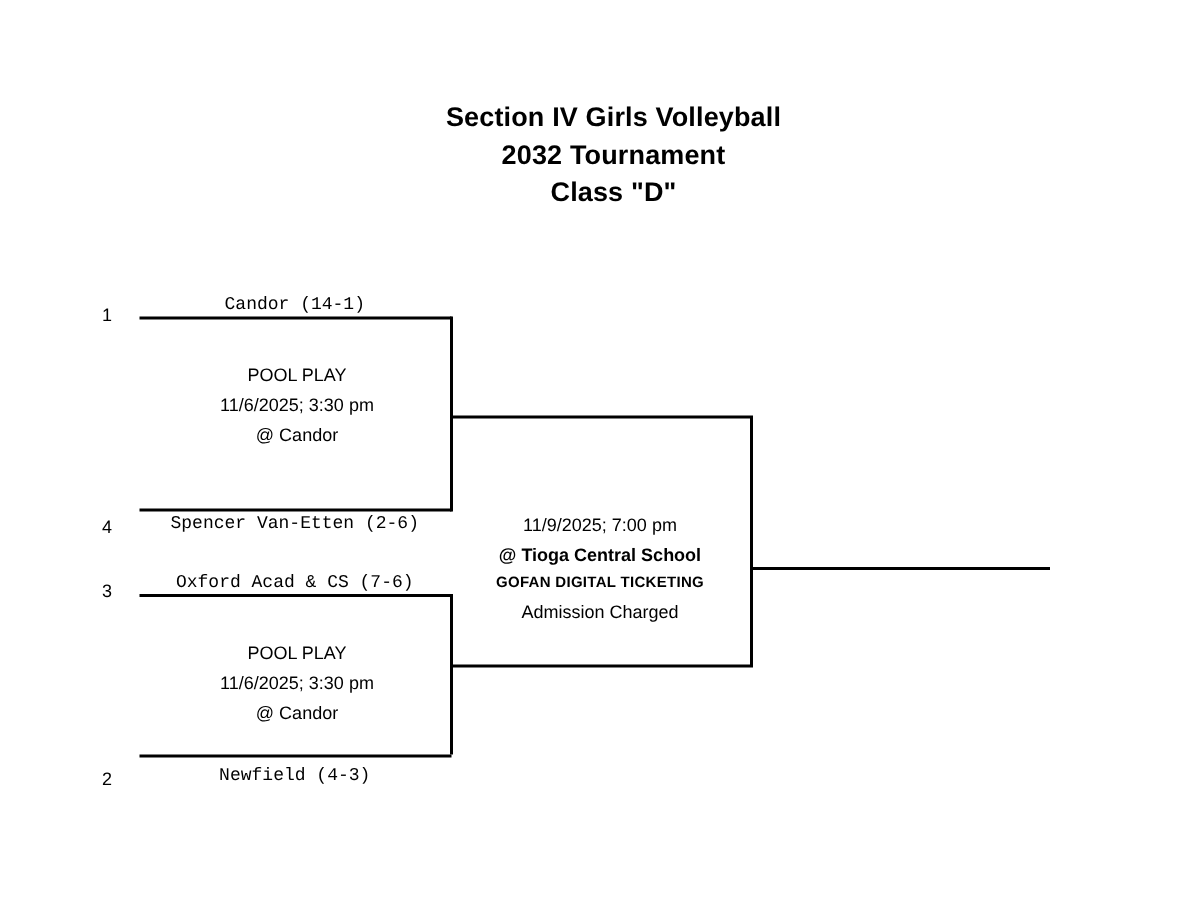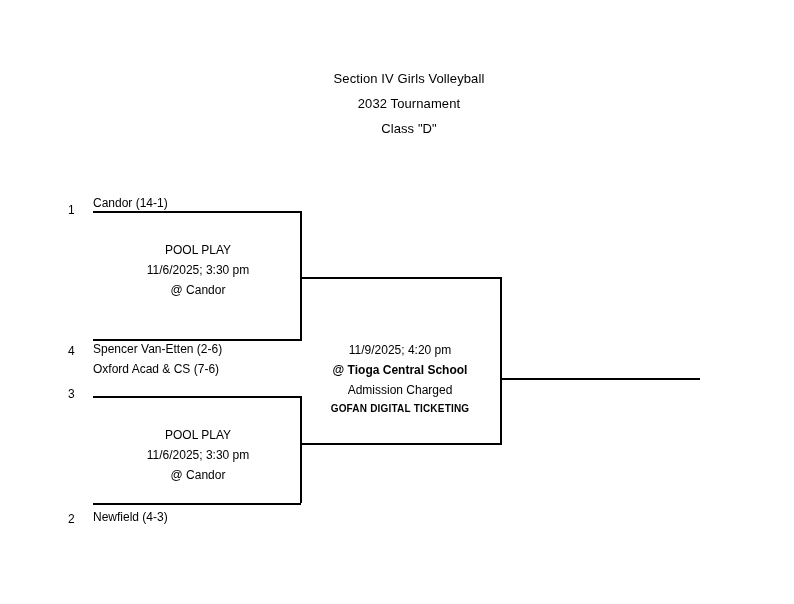--- a/index.html
+++ b/index.html
@@ -23,22 +23,22 @@
 
   
   .title-block {
     position: absolute;
     left: 0;
     top: 66px;
     width: 794px;
     text-align: center;
   }
   .title-line {
-    font-size: 13px;
-    font-weight: normal;
+    font-size: 18px;
+    font-weight: bold;
     line-height: 25px;
     letter-spacing: 0.1px;
     white-space: nowrap;
     padding-left: 24px;
   }
 
   
   .hline {
     position: absolute;
     height: 0;
@@ -57,22 +57,23 @@
     line-height: 14px;
     text-align: left;
     white-space: nowrap;
   }
 
   
   .team {
     position: absolute;
     font-size: 12px;
     line-height: 15px;
-    text-align: left;
+    text-align: center;
     white-space: nowrap;
+    font-family: Liberation Mono, monospace;
   }
 
   
   .info-block {
     position: absolute;
     text-align: center;
     font-size: 12px;
     line-height: 20px;
   }
   .info-block .row {
@@ -120,21 +121,21 @@
 
   <div class="vline" style="left:300px; top:211px; height:130px;"></div>
 
   <div class="info-block" style="left:96px; top:240px; width:204px;">
     <div class="row">POOL PLAY</div>
     <div class="row">11/6/2025; 3:30 pm</div>
     <div class="row">@ Candor</div>
   </div>
 
   <div class="seed" style="left:68px; top:387px;">3</div>
-  <div class="team" style="left:93px; top:362px; width:207px;">Oxford Acad &amp; CS (7-6)</div>
+  <div class="team" style="left:93px; top:381px; width:207px;">Oxford Acad &amp; CS (7-6)</div>
   <div class="hline" style="left:93px; top:396px; width:208px;"></div>
 
   <div class="seed" style="left:68px; top:512px;">2</div>
   <div class="hline" style="left:93px; top:503px; width:208px;"></div>
   <div class="team" style="left:93px; top:510px; width:207px;">Newfield (4-3)</div>
 
   <div class="vline" style="left:300px; top:396px; height:107px;"></div>
 
   <div class="info-block" style="left:96px; top:425px; width:204px;">
     <div class="row">POOL PLAY</div>
@@ -144,19 +145,19 @@
 
   <div class="hline" style="left:300px; top:277px; width:200px;"></div>
 
   <div class="hline" style="left:300px; top:443px; width:200px;"></div>
 
   <div class="vline" style="left:500px; top:277px; height:168px;"></div>
 
   <div class="hline" style="left:500px; top:378px; width:200px;"></div>
 
   <div class="final-block" style="left:300px; top:340px; width:200px;">
-    <div class="row">11/9/2025; 4:20 pm</div>
+    <div class="row">11/9/2025; 7:00 pm</div>
     <div class="row bold">@ Tioga Central School</div>
+    <div class="row ticketing">GOFAN DIGITAL TICKETING</div>
     <div class="row">Admission Charged</div>
-    <div class="row ticketing">GOFAN DIGITAL TICKETING</div>
   </div>
 
 </div>
 
 </body></html>

